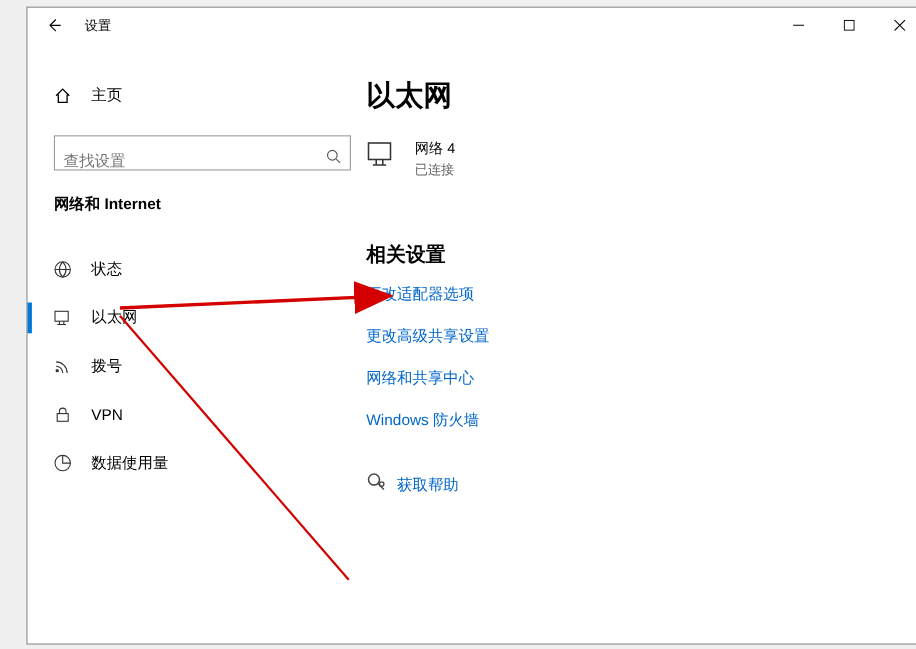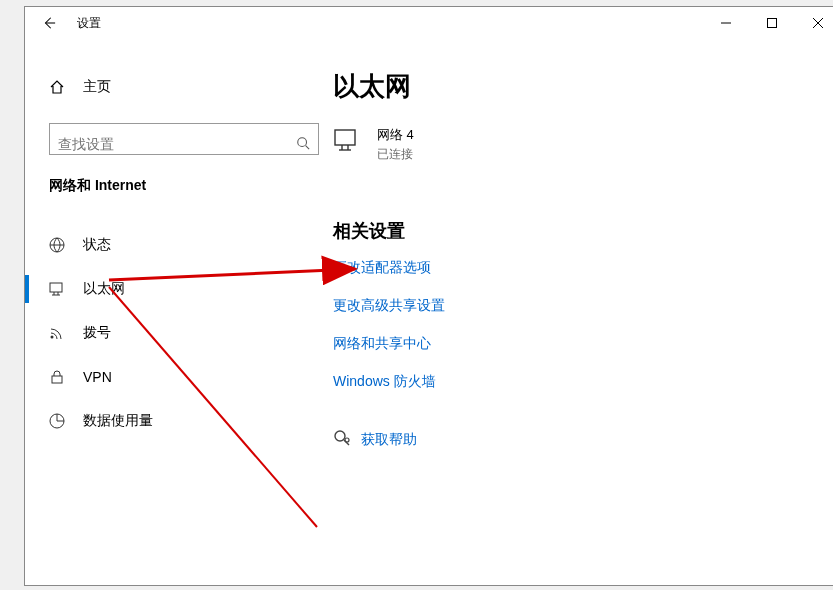--- a/index.html
+++ b/index.html
@@ -10,21 +10,21 @@
 .back-btn svg { width: 14px; height: 14px; }
 .title { font-size: 12px; padding-left: 4px; color: #000; }
 .win-controls { margin-left: auto; display: flex; }
 .win-btn { width: 46px; height: 32px; display: flex; align-items: center; justify-content: center; cursor: pointer; }
 .win-btn svg { width: 10px; height: 10px; }
 .content { display: flex; height: calc(100% - 32px); }
 .sidebar { width: 308px; padding: 0 0 0 0; }
 .home-row { display: flex; align-items: center; height: 40px; padding-left: 22px; cursor: pointer; margin-top: 28px; }
 .home-row .icon { width: 20px; display: flex; justify-content: center; }
 .home-row .label { font-size: 14px; margin-left: 16px; }
-.search-box { margin: 16px 0 0 24px; width: 270px; height: 32px; border: 1px solid #999; background: #fff; display: flex; align-items: flex-start; padding: 12px 8px; }
+.search-box { margin: 16px 0 0 24px; width: 270px; height: 32px; border: 1px solid #999; background: #fff; display: flex; align-items: flex-end; padding: 0 8px; }
 .search-box input { border: 0; outline: 0; flex: 1; font-size: 14px; background: transparent; }
 .search-box .search-icon { color: #666; }
 .category { font-size: 14px; font-weight: 600; padding: 22px 0 0 24px; }
 .nav-list { list-style: none; margin-top: 28px; }
 .nav-item { display: flex; align-items: center; height: 44px; padding-left: 22px; cursor: pointer; position: relative; }
 .nav-item .icon { width: 20px; display: flex; justify-content: center; color: #333; }
 .nav-item .label { font-size: 14px; margin-left: 16px; }
 .nav-item.selected::before { content: ""; position: absolute; left: 0; top: 8px; bottom: 8px; width: 4px; background: #0078d4; }
 .main { flex: 1; padding: 30px 20px 0 0; }
 .page-title { font-size: 26px; font-weight: 600; margin-bottom: 22px; }

